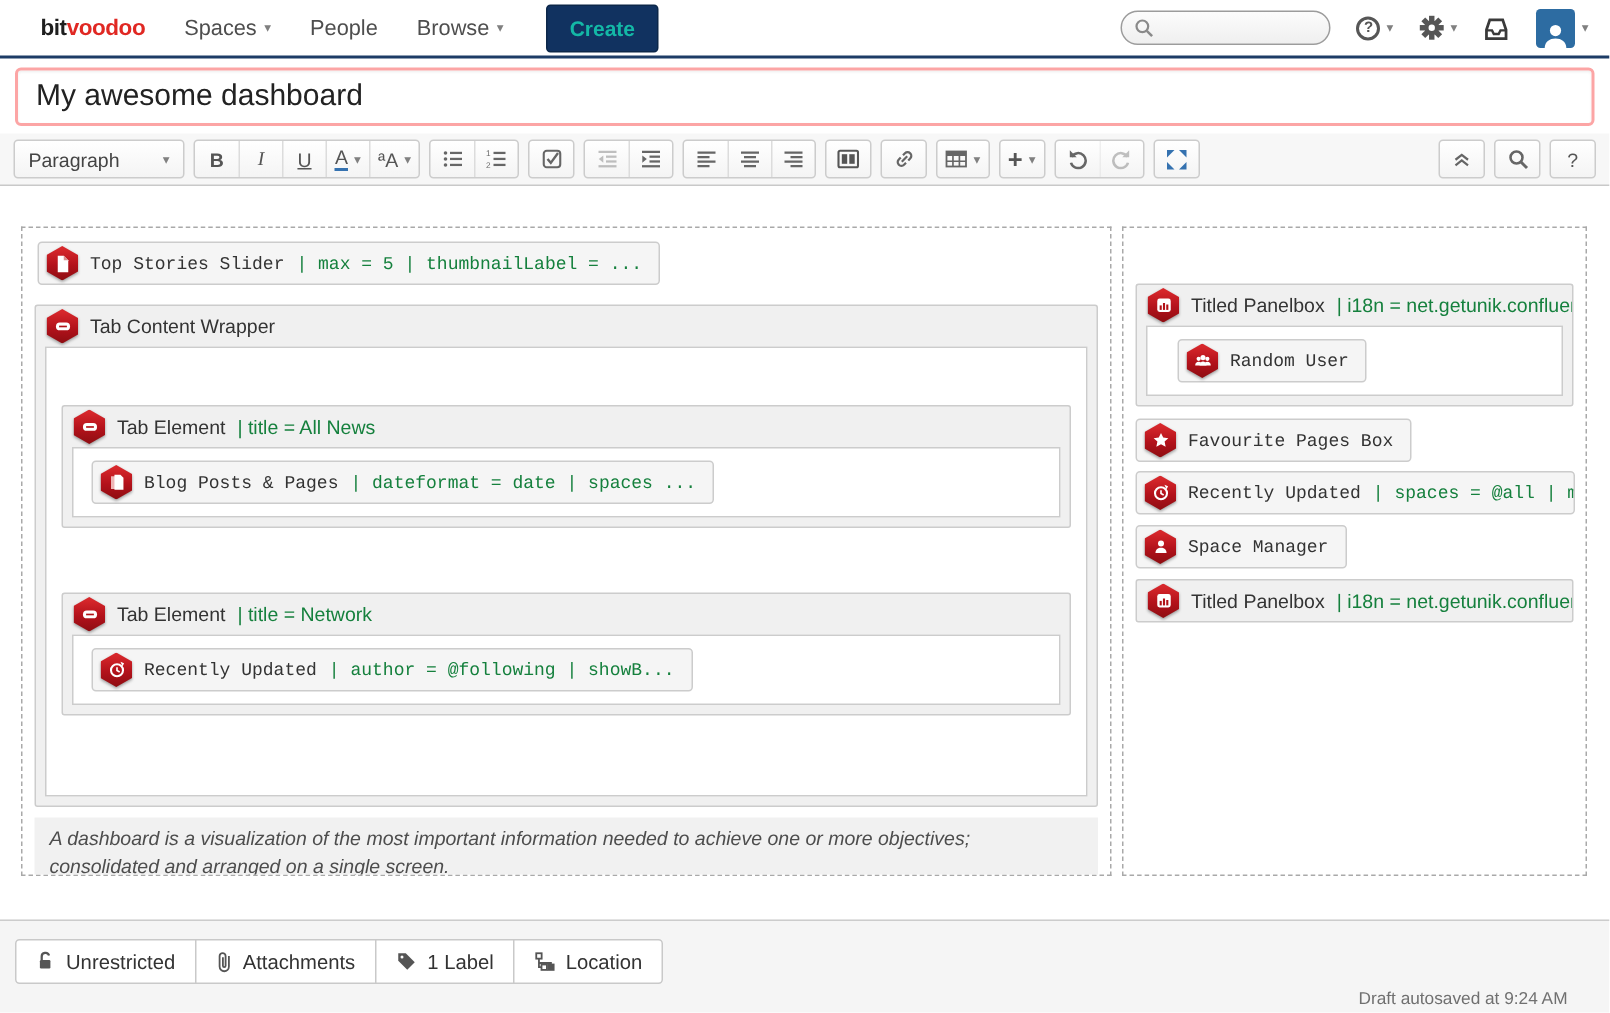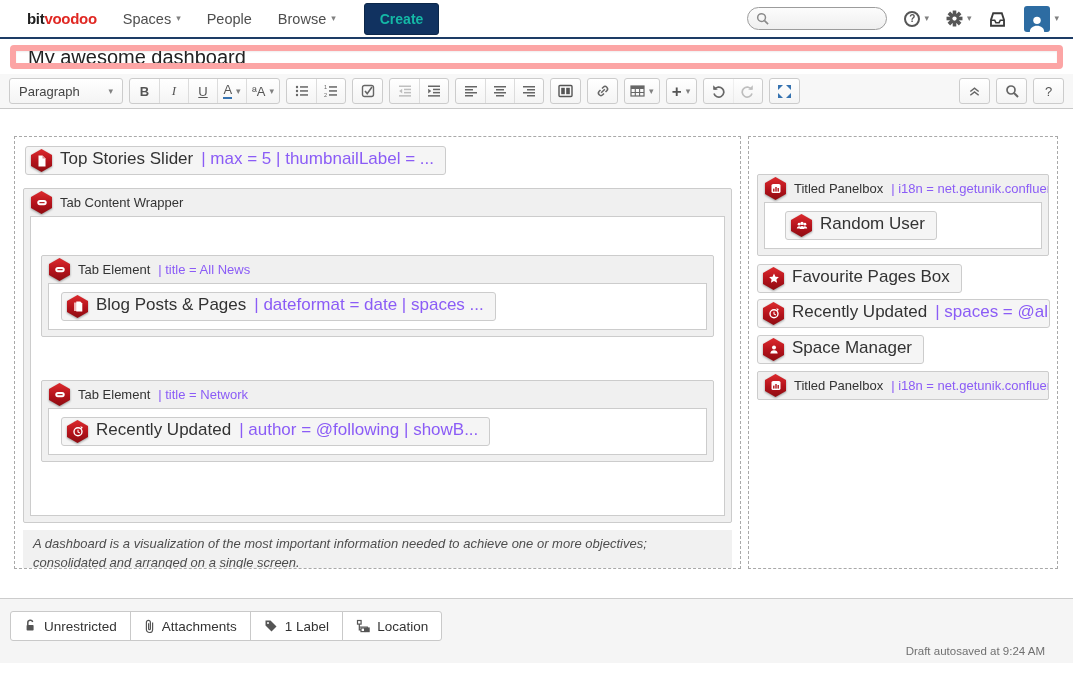--- a/index.html
+++ b/index.html
@@ -24,21 +24,21 @@
   .search-pill { width:140px; height:23px; border:1px solid #9c9c9c; border-radius:12px;
                  background:linear-gradient(#fcfcfc,#efefef); display:flex; align-items:center; padding:0 4px 0 8px; gap:5px; }
   .search-pill input { border:none; background:transparent; outline:none; width:100%; font-size:12px; font-family:inherit; }
   .icon-drop { display:flex; align-items:center; gap:4px; cursor:pointer; }
   .help-circle { width:16px; height:16px; border:2px solid #565656; border-radius:50%; color:#565656;
                  font-size:10px; font-weight:bold; display:flex; align-items:center; justify-content:center; }
   .avatar { width:26px; height:26px; background:#2d6ca2; border-radius:3px; display:flex; align-items:flex-end; justify-content:center; overflow:hidden; }
 
   
   .title-row { padding:6px 10px 5px; }
-  .title-input { width:100%; height:24px; border:6px solid #fca5a5; border-radius:4px; font-size:20px;
+  .title-input { width:100%; height:39px; border:2px solid #fca5a5; border-radius:4px; font-size:20px;
                  color:#222; padding:0 12px; font-family:inherit; box-shadow:inset 0 1px 2px rgba(0,0,0,.07); outline:none; }
 
   
   .toolbar { height:35px; background:#f7f7f7; border-bottom:1px solid #c9c9c9; display:flex; align-items:center; padding:0 9px; gap:6px; }
   .tb-group { display:flex; border:1px solid #ccc; border-radius:3px; background:linear-gradient(#fff,#f4f4f4); height:26px; align-items:stretch; }
   .tb-btn { display:flex; align-items:center; justify-content:center; min-width:29px; padding:0 5px;
             border-left:1px solid #dcdcdc; color:#555; font-size:13px; cursor:pointer; gap:4px; }
   .tb-btn:first-child { border-left:none; }
   .tb-btn.disabled { opacity:.4; }
   .paragraph-btn { width:112px; justify-content:space-between; padding:0 9px; font-size:13px; color:#444; }
@@ -47,23 +47,23 @@
   .tb-a { border-bottom:2px solid #3572b0; line-height:1.1; }
   .tb-spacer { flex:1; }
 
   
   .editor { height:489px; padding:27px 15px 0 14px; background:#fff; }
   .cols { display:flex; gap:7px; }
   .col { border:1px dashed #a9a9a9; height:433px; padding:8px; overflow:hidden; }
   .col-left { width:727px; }
   .col-right { width:310px; }
 
-  .macro { display:inline-flex; align-items:flex-start; gap:8px; background:#f5f5f5; border:1px solid #ccc;
-           border-radius:3px; padding:2px 11px 2px 5px; min-height:28px; font-size:17px; white-space:nowrap; cursor:pointer; }
-  .mname { color:#333; } .mparams { color:#8b5cf6; }
+  .macro { display:inline-flex; align-items:center; gap:8px; background:#f5f5f5; border:1px solid #ccc;
+           border-radius:3px; padding:2px 11px 2px 5px; min-height:28px; font-size:12px; white-space:nowrap; cursor:pointer;font-family:Liberation Mono, monospace; }
+  .mname { color:#333; } .mparams { color:#15803d; }
   .hexwrap { filter:drop-shadow(0 1.5px 1px rgba(0,0,0,.38)); flex:none; }
   .hex { width:21px; height:23px; background:linear-gradient(#d7272b 8%, #b3121b 55%, #8e0d12 100%);
          clip-path:polygon(50% 0,100% 26%,100% 74%,50% 100%,0 74%,0 26%); display:flex; align-items:center; justify-content:center; }
 
   .gbox { background:#f0f0f0; border:1px solid #ccc; border-radius:2px; }
   .gbox-header { display:flex; align-items:center; gap:8px; padding:2px 7px; height:27px; font-size:13px;
                  white-space:nowrap; overflow:hidden; cursor:pointer; }
   .gbox-inner { background:#fff; border:1px solid #ccc; margin:0 6px 6px; }
 
   .ts-chip { margin:1px 0 13px 2px; }

